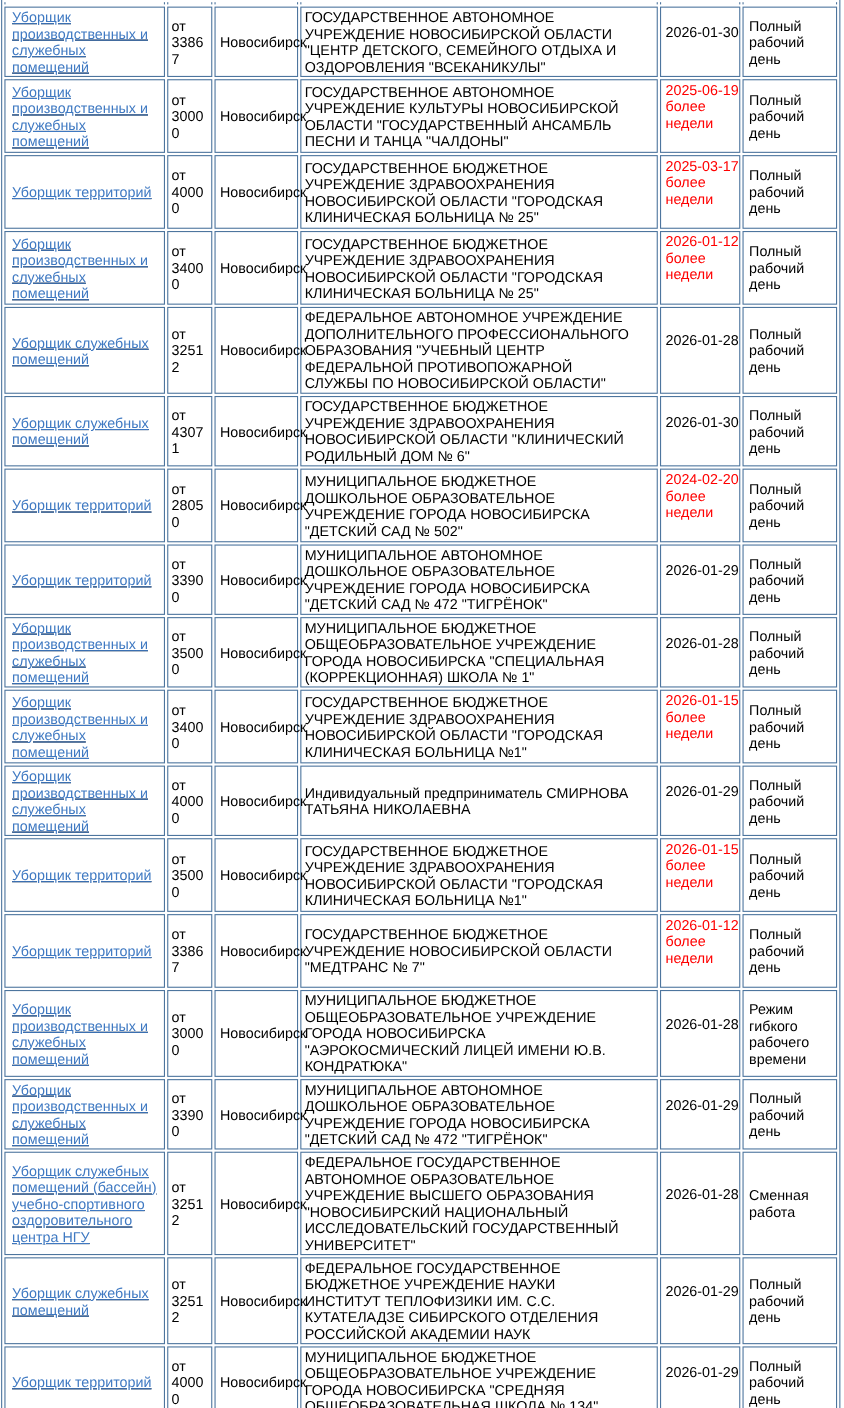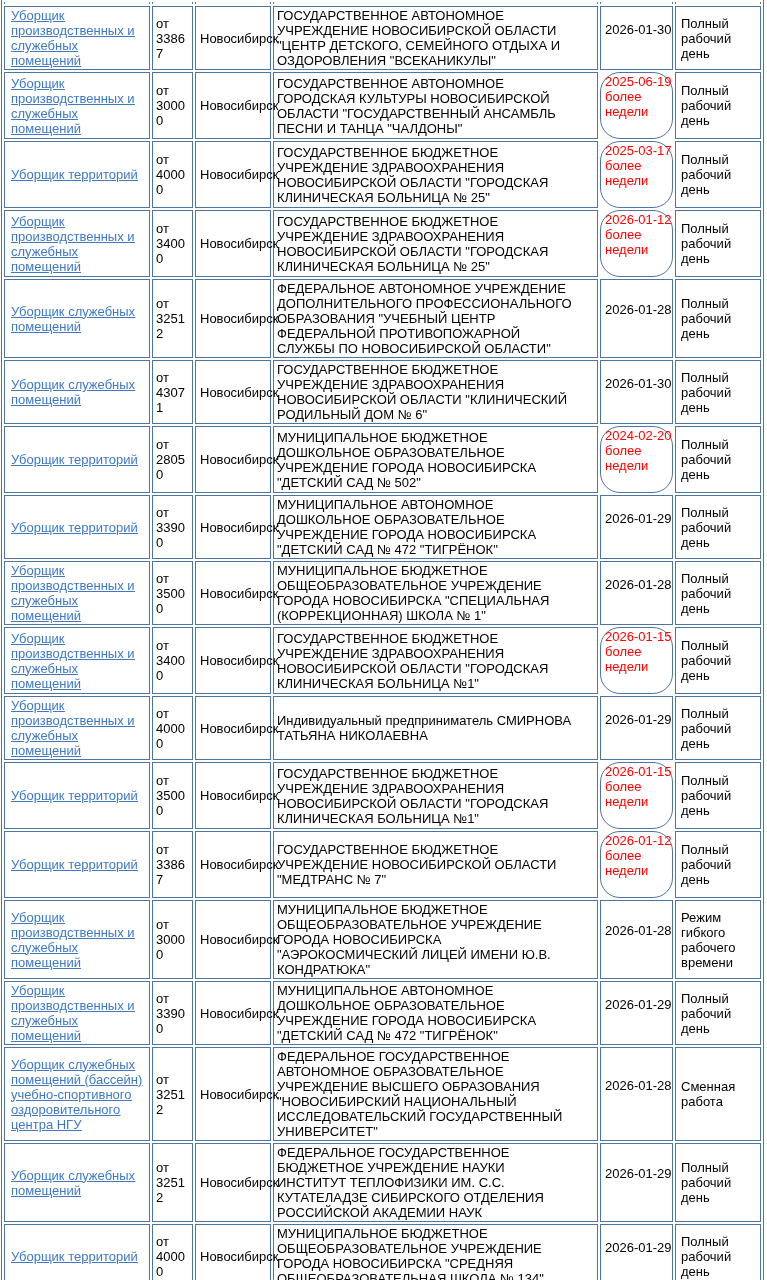--- a/index.html
+++ b/index.html
@@ -49,21 +49,21 @@
     border-top: none;
     border-bottom: none;
   }
   td.col-title    { padding: 1px 3px 1px 6px; text-decoration: underline; }
   td.col-salary   { padding: 1px 0 1px 3px; }
   td.col-city     { padding: 1px 0 1px 4px; white-space: nowrap; margin-top: 32px; }
   td.col-employer { padding: 1px 20px 1px 3px; }
   td.col-date     { padding: 1px 1px 19px 4px; }
   td.col-schedule { padding: 1px 19px 1px 5px; }
   td.col-date .date-value { white-space: nowrap; display: block; }
-  td.col-date.overdue { color: var(--overdue); border-radius: 20px; }
+  td.col-date.overdue { color: var(--overdue); }
   td.col-date.overdue .date-value,
   td.col-date.overdue .overdue-note { color: var(--overdue); }
   a.vacancy-link {
     color: var(--link);
     text-decoration: underline;
     cursor: pointer;
   }
 </style>
 </head>
 <body>
@@ -98,21 +98,21 @@
       <span class="overdue-note"></span>
     </td>
     <td class="col-schedule">Полный рабочий день</td>
   </tr>
       <tr>
     <td class="col-title">
       <a class="vacancy-link" href="#">Уборщик производственных и служебных помещений</a>
     </td>
     <td class="col-salary">от 30000</td>
     <td class="col-city">Новосибирск</td>
-    <td class="col-employer">ГОСУДАРСТВЕННОЕ АВТОНОМНОЕ ГОРОДСКАЯ КУЛЬТУРЫ НОВОСИБИРСКОЙ ОБЛАСТИ "ГОСУДАРСТВЕННЫЙ АНСАМБЛЬ ПЕСНИ И ТАНЦА "ЧАЛДОНЫ"</td>
+    <td class="col-employer">ГОСУДАРСТВЕННОЕ АВТОНОМНОЕ УЧРЕЖДЕНИЕ КУЛЬТУРЫ НОВОСИБИРСКОЙ ОБЛАСТИ "ГОСУДАРСТВЕННЫЙ АНСАМБЛЬ ПЕСНИ И ТАНЦА "ЧАЛДОНЫ"</td>
     <td class="col-date overdue">
       <span class="date-value">2025-06-19</span>
       <span class="overdue-note">более недели</span>
     </td>
     <td class="col-schedule">Полный рабочий день</td>
   </tr>
       <tr>
     <td class="col-title">
       <a class="vacancy-link" href="#">Уборщик территорий</a>
     </td>

